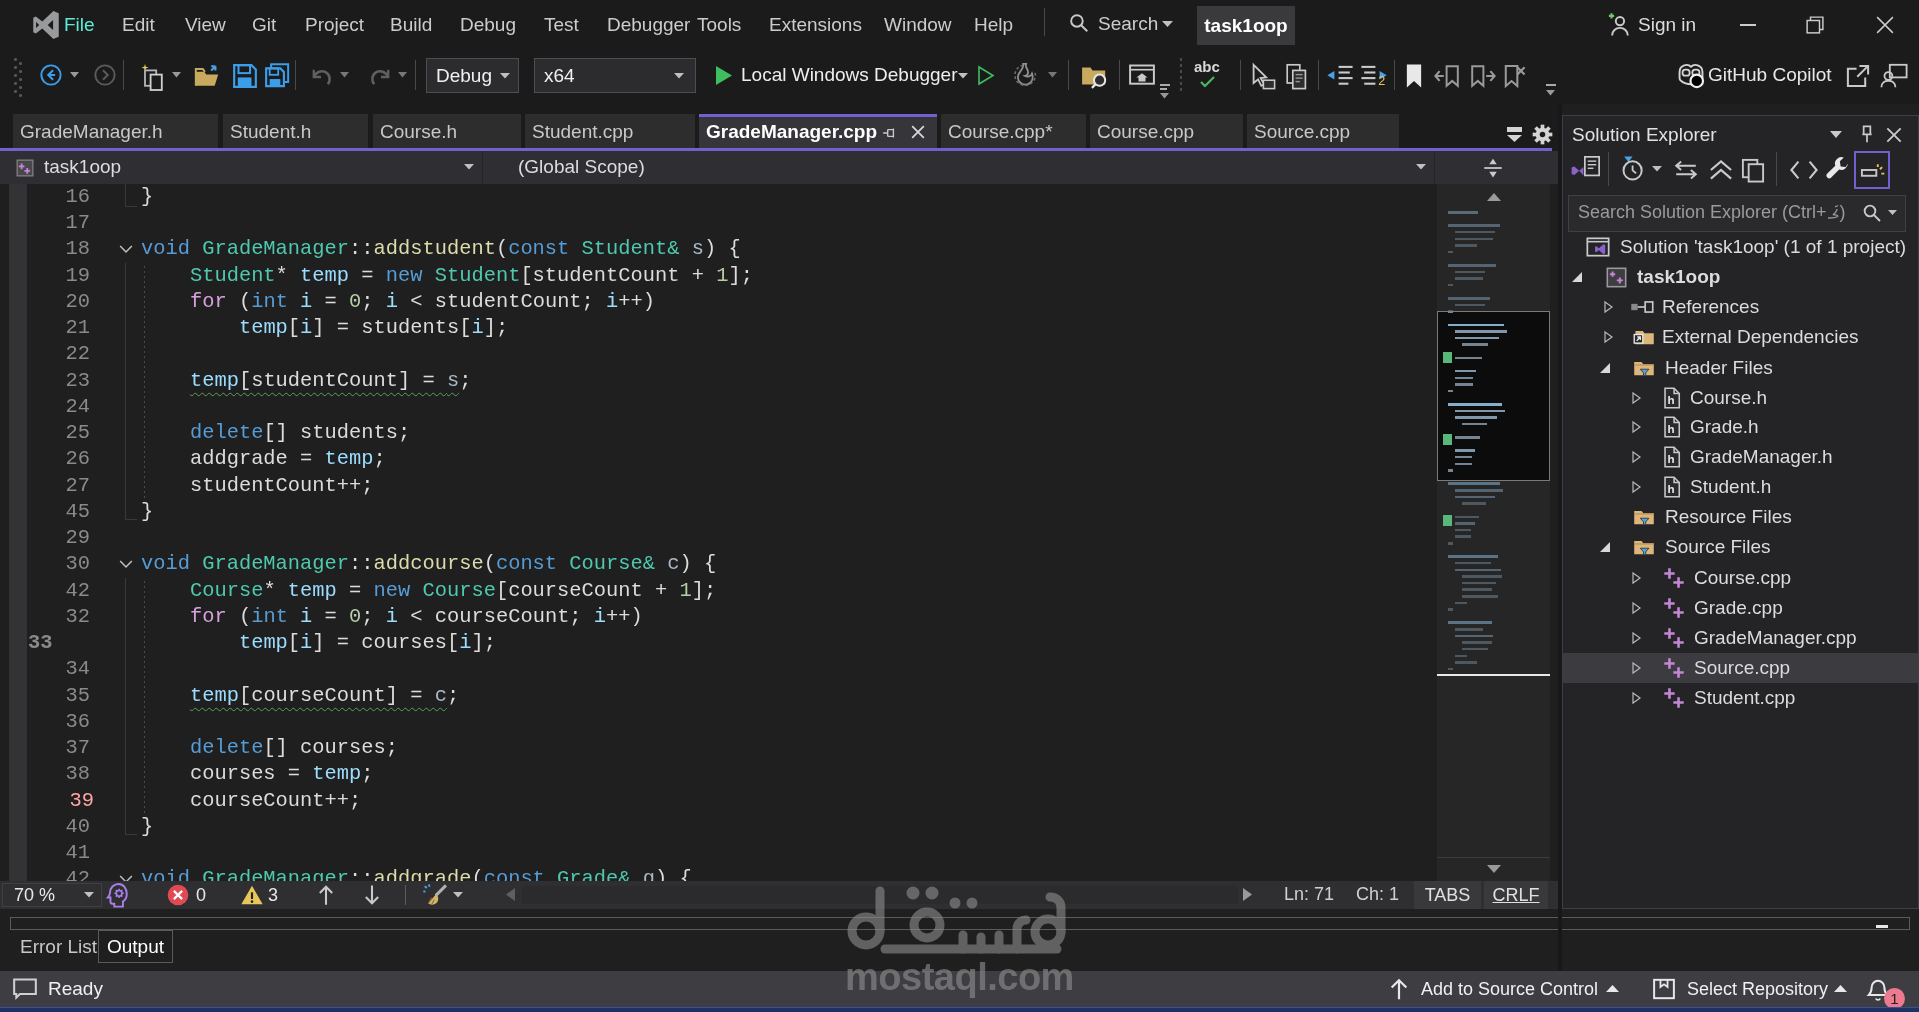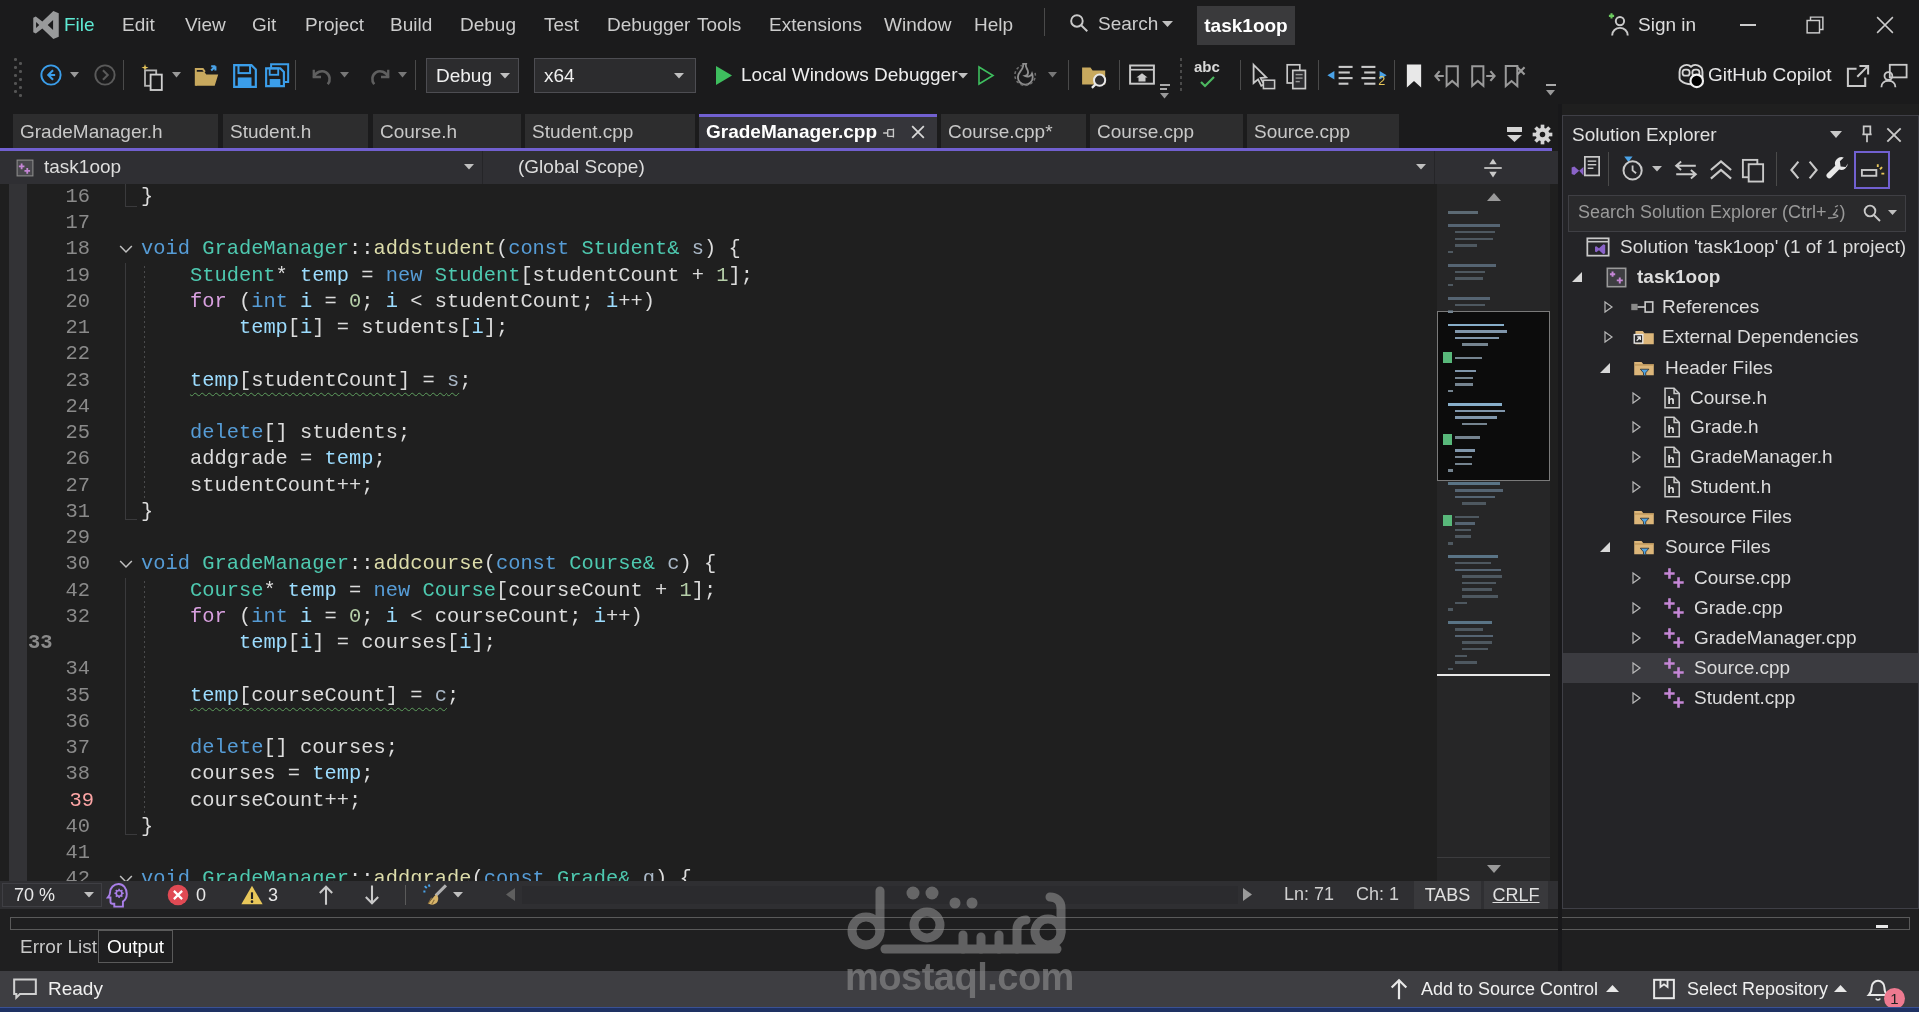--- a/index.html
+++ b/index.html
@@ -298,21 +298,21 @@
     <div style="position:absolute;left:0;top:52.48px;width:62px;height:26.24px;color:#8a8a8a;font-size:20.4px;font-family:'Liberation Mono',monospace;text-align:right;line-height:26.24px;">18</div>
     <div style="position:absolute;left:0;top:78.72px;width:62px;height:26.24px;color:#8a8a8a;font-size:20.4px;font-family:'Liberation Mono',monospace;text-align:right;line-height:26.24px;">19</div>
     <div style="position:absolute;left:0;top:104.96px;width:62px;height:26.24px;color:#8a8a8a;font-size:20.4px;font-family:'Liberation Mono',monospace;text-align:right;line-height:26.24px;">20</div>
     <div style="position:absolute;left:0;top:131.2px;width:62px;height:26.24px;color:#8a8a8a;font-size:20.4px;font-family:'Liberation Mono',monospace;text-align:right;line-height:26.24px;">21</div>
     <div style="position:absolute;left:0;top:157.44px;width:62px;height:26.24px;color:#8a8a8a;font-size:20.4px;font-family:'Liberation Mono',monospace;text-align:right;line-height:26.24px;">22</div>
     <div style="position:absolute;left:0;top:183.67999999999998px;width:62px;height:26.24px;color:#8a8a8a;font-size:20.4px;font-family:'Liberation Mono',monospace;text-align:right;line-height:26.24px;">23</div>
     <div style="position:absolute;left:0;top:209.92px;width:62px;height:26.24px;color:#8a8a8a;font-size:20.4px;font-family:'Liberation Mono',monospace;text-align:right;line-height:26.24px;">24</div>
     <div style="position:absolute;left:0;top:236.16px;width:62px;height:26.24px;color:#8a8a8a;font-size:20.4px;font-family:'Liberation Mono',monospace;text-align:right;line-height:26.24px;">25</div>
     <div style="position:absolute;left:0;top:262.4px;width:62px;height:26.24px;color:#8a8a8a;font-size:20.4px;font-family:'Liberation Mono',monospace;text-align:right;line-height:26.24px;">26</div>
     <div style="position:absolute;left:0;top:288.64px;width:62px;height:26.24px;color:#8a8a8a;font-size:20.4px;font-family:'Liberation Mono',monospace;text-align:right;line-height:26.24px;">27</div>
-    <div style="position:absolute;left:0;top:314.88px;width:62px;height:26.24px;color:#8a8a8a;font-size:20.4px;font-family:'Liberation Mono',monospace;text-align:right;line-height:26.24px;">31</div>
+    <div style="position:absolute;left:0;top:314.88px;width:62px;height:26.24px;color:#8a8a8a;font-size:20.4px;font-family:'Liberation Mono',monospace;text-align:right;line-height:26.24px;">45</div>
     <div style="position:absolute;left:0;top:341.12px;width:62px;height:26.24px;color:#8a8a8a;font-size:20.4px;font-family:'Liberation Mono',monospace;text-align:right;line-height:26.24px;">29</div>
     <div style="position:absolute;left:0;top:367.35999999999996px;width:62px;height:26.24px;color:#8a8a8a;font-size:20.4px;font-family:'Liberation Mono',monospace;text-align:right;line-height:26.24px;">30</div>
     <div style="position:absolute;left:0;top:393.59999999999997px;width:62px;height:26.24px;color:#8a8a8a;font-size:20.4px;font-family:'Liberation Mono',monospace;text-align:right;line-height:26.24px;">42</div>
     <div style="position:absolute;left:0;top:419.84px;width:62px;height:26.24px;color:#8a8a8a;font-size:20.4px;font-family:'Liberation Mono',monospace;text-align:right;line-height:26.24px;">32</div>
     <div style="position:absolute;left:0;top:446.08px;width:62px;height:26.24px;color:#8a8a8a;font-size:20.4px;font-family:'Liberation Mono',monospace;text-align:left;line-height:26.24px;font-weight:bold;">33</div>
     <div style="position:absolute;left:0;top:472.32px;width:62px;height:26.24px;color:#8a8a8a;font-size:20.4px;font-family:'Liberation Mono',monospace;text-align:right;line-height:26.24px;">34</div>
     <div style="position:absolute;left:0;top:498.55999999999995px;width:62px;height:26.24px;color:#8a8a8a;font-size:20.4px;font-family:'Liberation Mono',monospace;text-align:right;line-height:26.24px;">35</div>
     <div style="position:absolute;left:0;top:524.8px;width:62px;height:26.24px;color:#8a8a8a;font-size:20.4px;font-family:'Liberation Mono',monospace;text-align:right;line-height:26.24px;">36</div>
     <div style="position:absolute;left:0;top:551.04px;width:62px;height:26.24px;color:#8a8a8a;font-size:20.4px;font-family:'Liberation Mono',monospace;text-align:right;line-height:26.24px;">37</div>
     <div style="position:absolute;left:0;top:577.28px;width:62px;height:26.24px;color:#8a8a8a;font-size:20.4px;font-family:'Liberation Mono',monospace;text-align:right;line-height:26.24px;">38</div>

